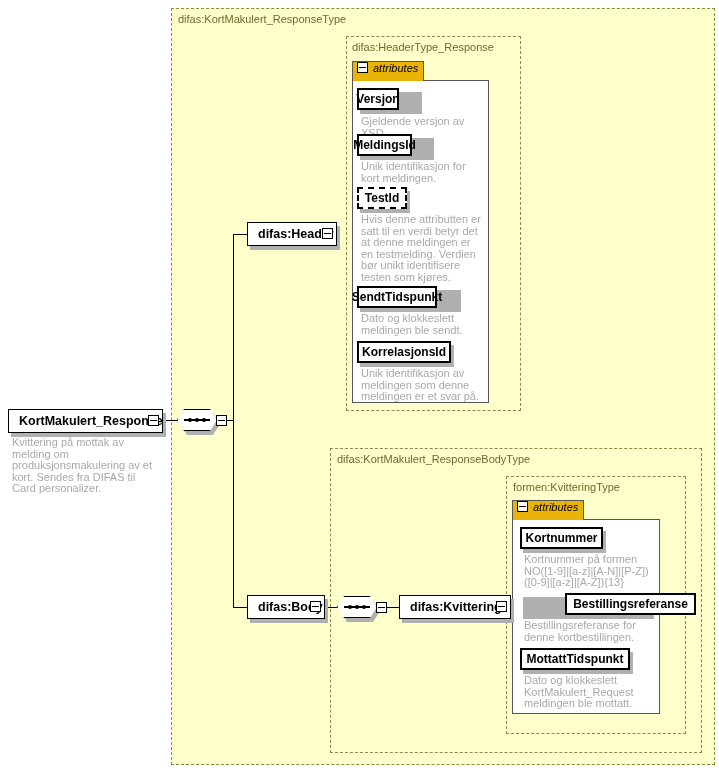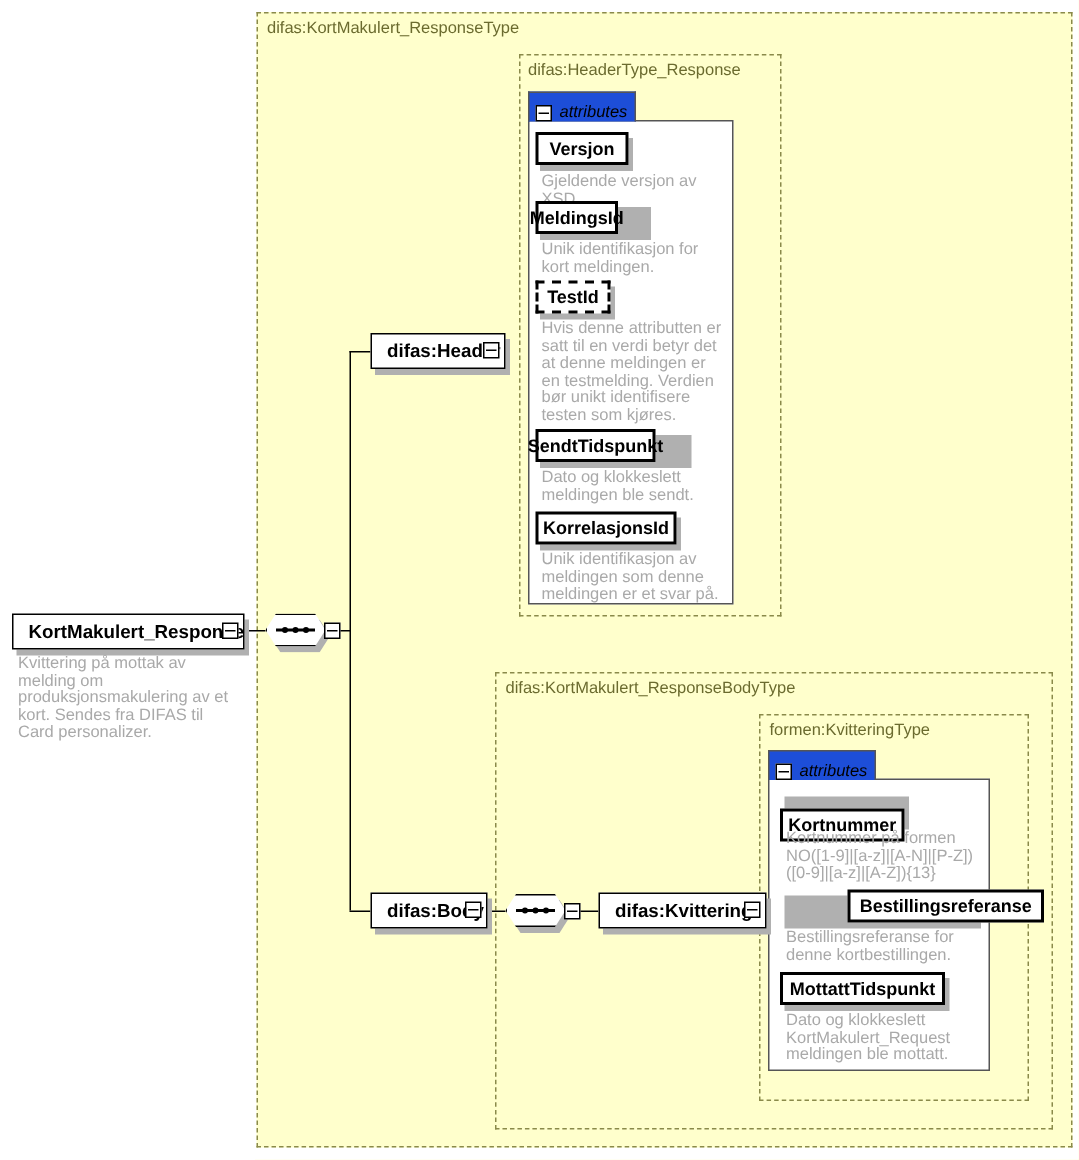--- a/index.html
+++ b/index.html
@@ -41,24 +41,24 @@
     background: #ffffff;
     box-sizing: border-box;
   }
   .attr-tab {
     position: absolute;
     left: 0;
     top: 0;
     height: 20px;
     border: 1px solid #555555;
     border-bottom: none;
-    background: #1d4ed8;
+    background: #eab308;
     box-sizing: border-box;
     display: flex;
-    align-items: flex-end;
+    align-items: flex-start;
     padding: 0 6px 0 4px;
     z-index: 3;
   }
   .attr-tab .kw {
     font-size: 11px;
     font-style: italic;
     color: #000000;
     margin-left: 5px;
     white-space: nowrap;
   }
@@ -237,21 +237,21 @@
 
 <div class="attr-group" style="left:352px; top:61px; width:137px; height:342px;">
   <div class="attr-group-body" style="top:19px; width:137px; height:323px;"></div>
   <div class="attr-tab" style="width:72px;">
     <span class="toggle"></span>
     <span class="kw">attributes</span>
   </div>
 </div>
 
 <div class="node-shadow" style="left:360px; top:92px; width:62px; height:22px;"></div>
-<div class="node" style="left:357px; top:88px; width:62px;">
+<div class="node" style="left:357px; top:88px; width:42px;">
   <span>Versjon</span>
 </div>
 <div class="anno" style="left:361px; top:116px; width:126px;">Gjeldende versjon av XSD</div>
 
 <div class="node-shadow" style="left:360px; top:138px; width:74px; height:22px;"></div>
 <div class="node" style="left:357px; top:134px; width:55px;">
   <span>MeldingsId</span>
 </div>
 <div class="anno" style="left:361px; top:161px; width:124px;">Unik identifikasjon for kort meldingen.</div>
 
@@ -281,21 +281,21 @@
 
 <div class="attr-group" style="left:512px; top:500px; width:148px; height:214px;">
   <div class="attr-group-body" style="top:19px; width:148px; height:195px;"></div>
   <div class="attr-tab" style="width:72px;">
     <span class="toggle"></span>
     <span class="kw">attributes</span>
   </div>
 </div>
 
 <div class="node-shadow" style="left:523px; top:531px; width:83px; height:22px;"></div>
-<div class="node" style="left:520px; top:527px; width:83px;margin-top:12px;">
+<div class="node" style="left:520px; top:527px; width:83px;">
   <span>Kortnummer</span>
 </div>
 <div class="anno" style="left:524px; top:554px; width:128px;">Kortnummer på formen NO([1-9]|[a-z]|[A-N]|[P-Z])([0-9]|[a-z]|[A-Z]){13}</div>
 
 <div class="node-shadow" style="left:523px; top:597px; width:131px; height:22px;"></div>
 <div class="node" style="left:520px; top:593px; width:131px;margin-left:45px;">
   <span>Bestillingsreferanse</span>
 </div>
 <div class="anno" style="left:524px; top:620px; width:130px;">Bestillingsreferanse for denne kortbestillingen.</div>
 

